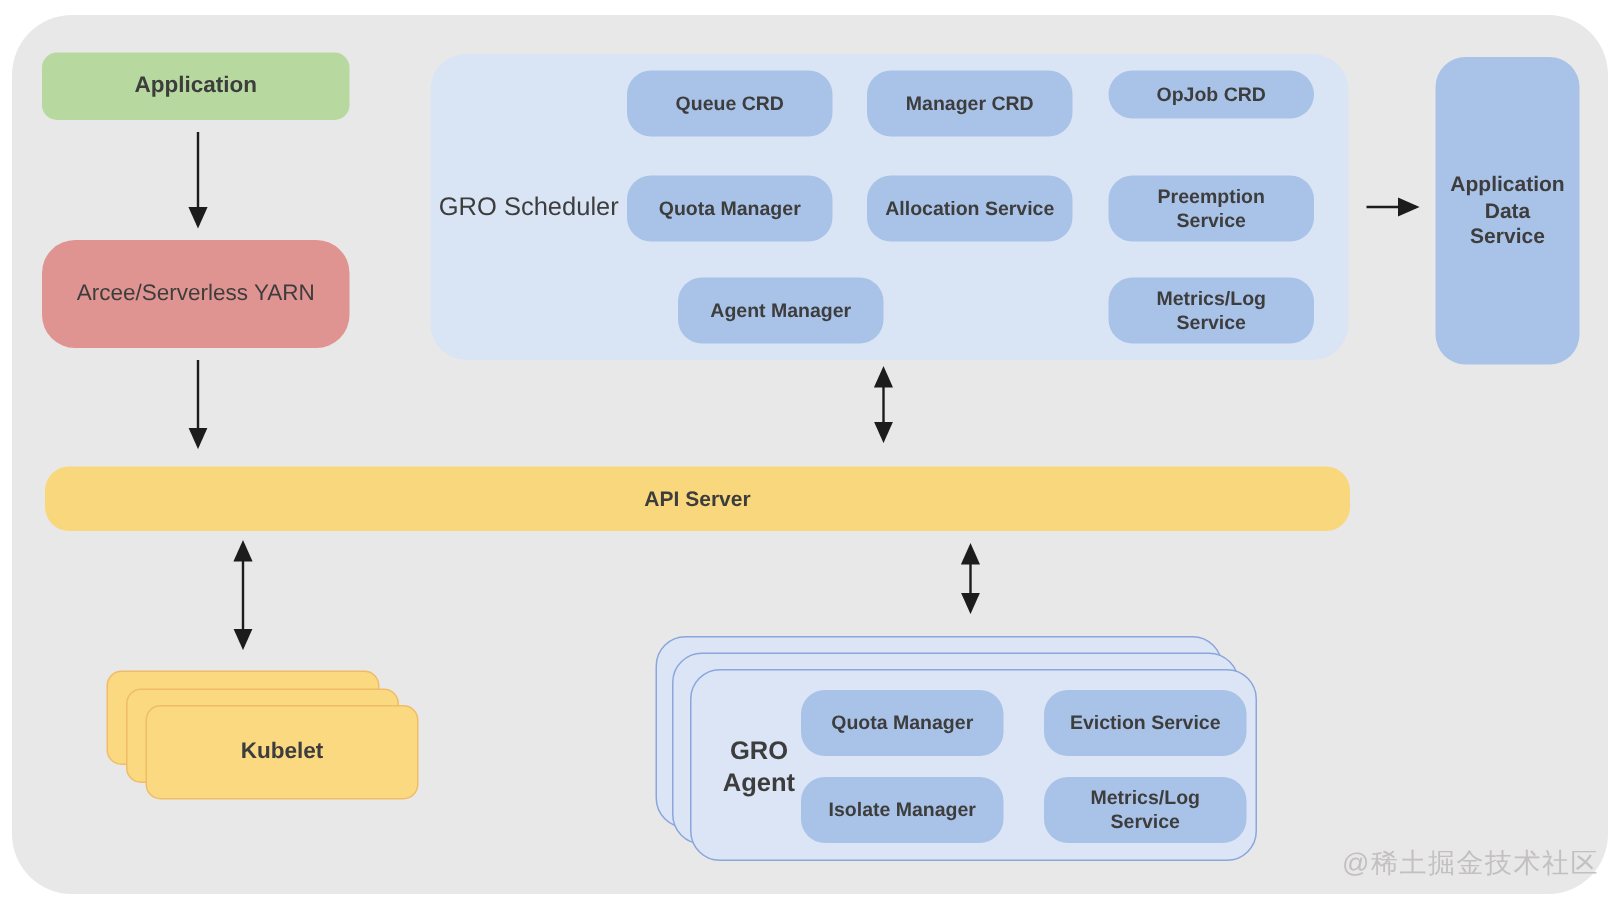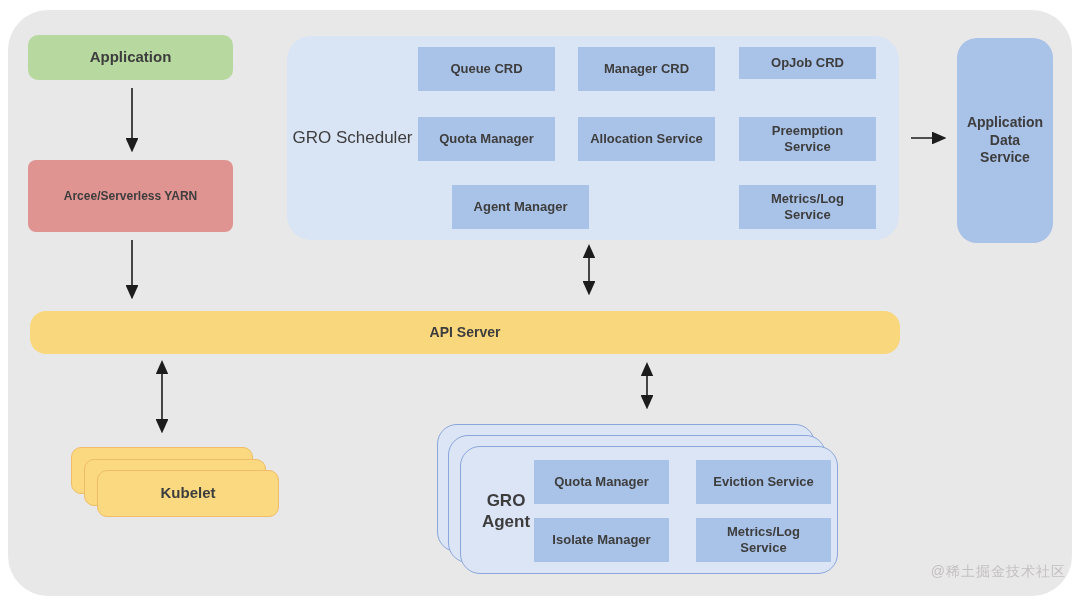--- a/index.html
+++ b/index.html
@@ -4,32 +4,32 @@
 <style>
   html,body{margin:0;padding:0;background:#ffffff;}
   body{font-family:"Liberation Sans",sans-serif;}
   #canvas{position:relative;width:1080px;height:606px;background:#fff;overflow:hidden;}
   .panel{position:absolute;left:8px;top:10px;width:1064px;height:586px;
          background:var(--panel,#e9e8e8);border-radius:40px;}
   .node{position:absolute;display:flex;align-items:center;justify-content:center;
         text-align:center;color:var(--text,#3d3d3d);box-sizing:border-box;
         white-space:pre-line;line-height:1.25;}
   .green{background:var(--green,#b7d9a0);border-radius:10px;font-size:15px;font-weight:700;}
-  .red{background:var(--red,#e09492);border-radius:8px;font-size:12px;font-weight:700;}
+  .red{background:var(--red,#e09492);border-radius:22px;font-size:15px;font-weight:400;}
   .sched{position:absolute;background:var(--blue_light,#d9e4f5);border-radius:24px;}
-  .bluebox{background:var(--blue_box,#a9c2e7);border-radius:0;font-size:13px;font-weight:700;padding:0 6px;}
+  .bluebox{background:var(--blue_box,#a9c2e7);border-radius:16px;font-size:13px;font-weight:700;padding:0 6px;}
   .biglabel{font-size:17px;font-weight:400;background:transparent;}
   .ads{background:var(--blue_box,#a9c2e7);border-radius:20px;font-size:14px;font-weight:700;}
   .yellowbar{background:var(--yellow,#f9d77c);border-radius:16px;font-size:14px;font-weight:700;}
-  .kublayer{position:absolute;width:182px;height:47px;background:var(--yellow_fill,#fbd981);
+  .kublayer{position:absolute;width:182px;height:63px;background:var(--yellow_fill,#fbd981);
             border:1.5px solid var(--yellow_border,#f0bc67);border-radius:10px;box-sizing:border-box;}
   .agentlayer{position:absolute;width:378px;height:128px;background:var(--agent_fill,#dbe5f6);
               border:1.5px solid var(--agent_border,#8ba6db);border-radius:20px;box-sizing:border-box;}
   .arrows{position:absolute;left:0;top:0;pointer-events:none;}
-  .watermark{position:absolute;right:14px;top:563px;font-size:14px;
+  .watermark{position:absolute;right:14px;top:563px;font-size:18px;
              color:var(--watermark,#c3c0c0);font-weight:400;letter-spacing:1px;}
 </style>
 </head>
 <body>
 
 <div id="canvas">
   <div class="panel"></div>
 
   <div class="node green" style="left:28px;top:35px;width:205px;height:45px;">Application</div>
 

